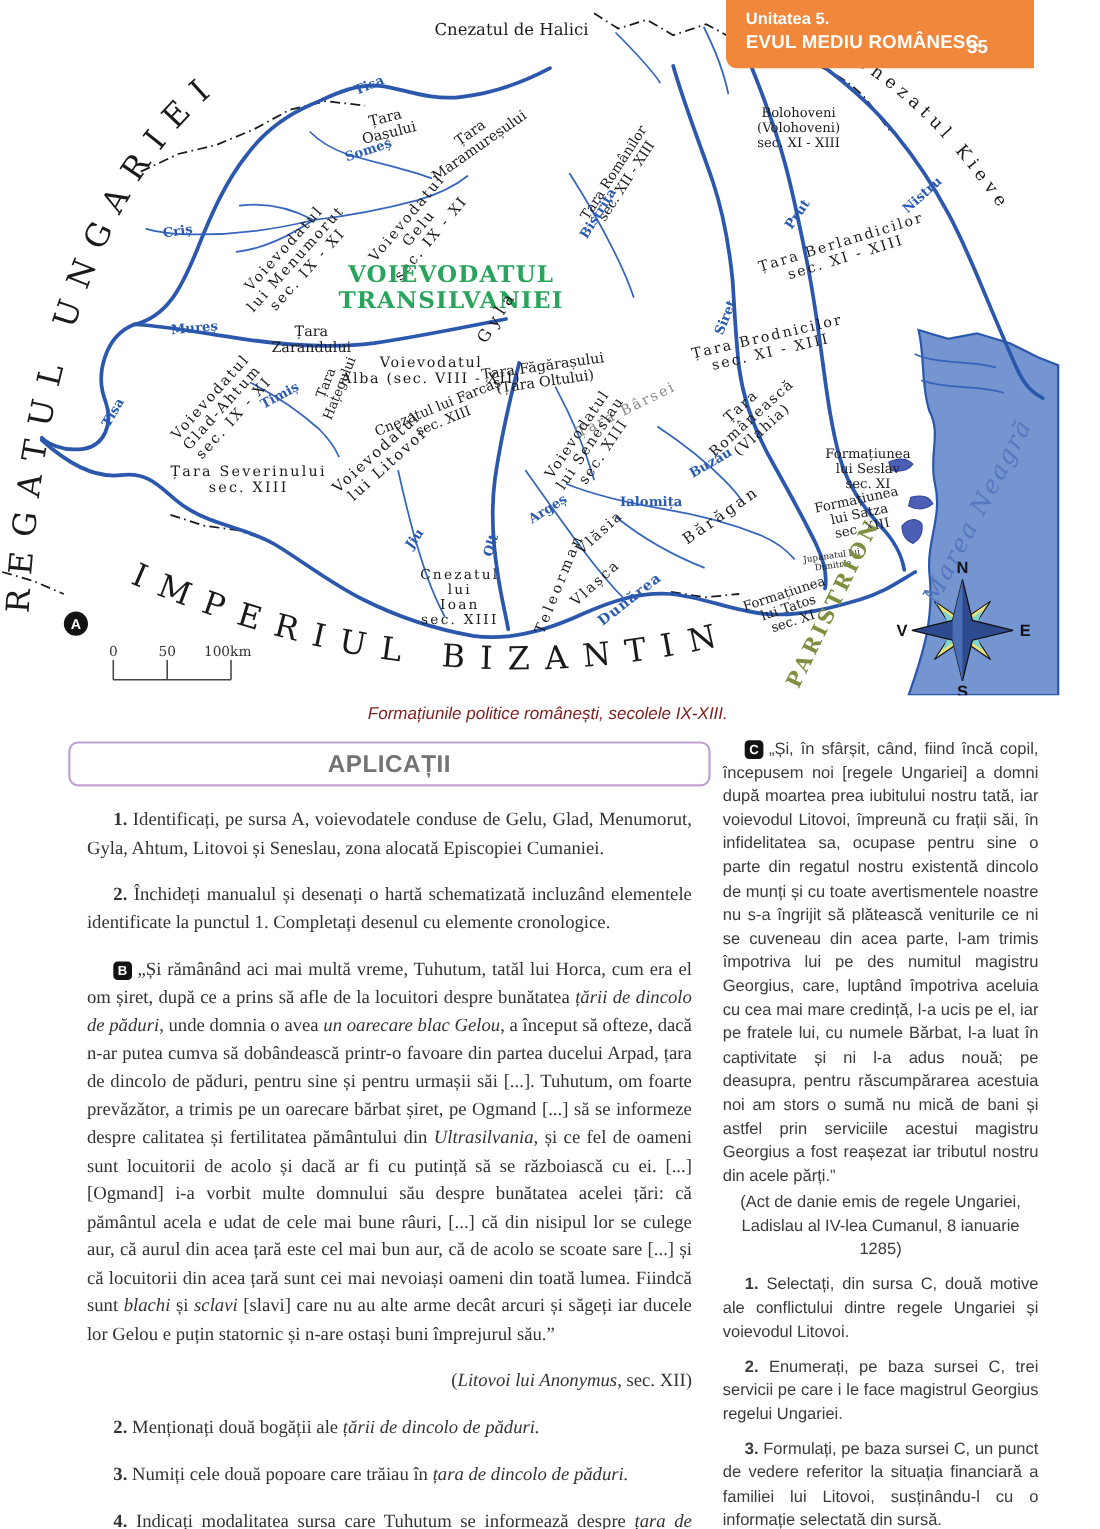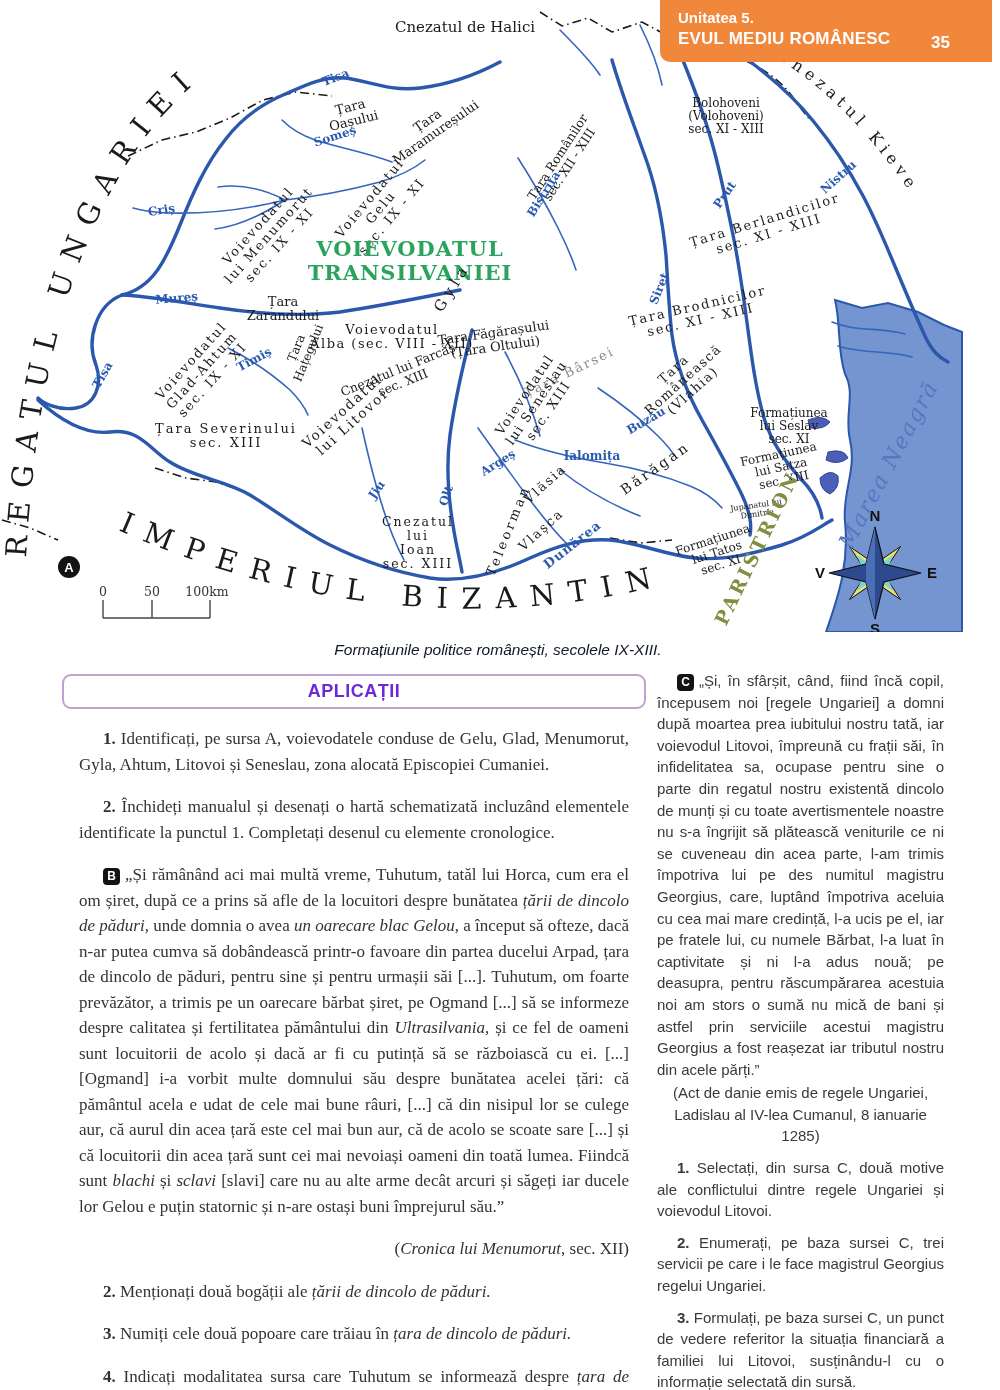--- a/index.html
+++ b/index.html
@@ -1,28 +1,28 @@
 <!DOCTYPE html>
 <html><head>
 <meta charset="utf-8">
 <style>
   html,body{margin:0;padding:0;background:#fff;}
   body{width:1000px;height:1390px;position:relative;overflow:hidden;}
   .map-wrap{position:absolute;top:0;left:0;width:1000px;height:632px;background:#fff;}
-  .header-tab{position:absolute;top:0;left:660px;width:332px;height:62px;background:#F0873B;
+  .header-tab{position:absolute;top:0;left:660px;width:280px;height:62px;background:#F0873B;
     border-bottom-left-radius:10px;color:#fff;font-family:"Liberation Sans",sans-serif;z-index:6;}
   .header-unit{font-size:15px;font-weight:bold;padding:9px 0 0 18px;}
   .header-title{font-size:17px;font-weight:bold;padding:3px 0 0 18px;letter-spacing:.2px;}
   .header-page{position:absolute;right:42px;top:33px;font-size:17px;font-weight:bold;}
   .caption{position:absolute;top:641px;left:0;width:996px;text-align:center;
-    font-family:"Liberation Sans",sans-serif;font-style:italic;font-size:15.5px;color:#0f172a;}
+    font-family:"Liberation Sans",sans-serif;font-style:italic;font-size:15.5px;color:#7f1d1d;}
   .left-col{position:absolute;left:62px;top:674px;width:584px;font-family:"Liberation Serif","DejaVu Serif",serif;
     font-size:17px;line-height:1.5;color:#333;text-align:justify;}
-  .ap-box{border:2px solid #C2A0D2;border-radius:9px;text-align:center;color:#6d28d9;
-    font-family:"Liberation Sans",sans-serif;font-weight:bold;font-size:18px;padding:2px 0;
+  .ap-box{border:2px solid #C2A0D2;border-radius:9px;text-align:center;color:#737373;
+    font-family:"Liberation Sans",sans-serif;font-weight:bold;font-size:22px;padding:2px 0;
     margin-bottom:8px;letter-spacing:.5px;text-indent:0;}
   .left-col p{margin:17px;text-indent:24px;}
   .src{margin-top:12px !important;}
   .attr-r{text-align:right;text-indent:0 !important;margin-top:2px !important;}
   .q{margin-top:9px !important;}
   .right-col{position:absolute;left:657px;top:670px;width:287px;font-family:"Liberation Sans",sans-serif;
     font-size:15px;line-height:1.44;color:#3a3a3a;text-align:justify;}
   .right-col p{margin:0;text-indent:20px;}
   .attr-c{text-align:center;text-indent:0 !important;margin-top:2px !important;}
   .rq{margin-top:10px !important;}
@@ -194,21 +194,21 @@
   </div>
 </div>
 
 <div class="caption">Formațiunile politice românești, secolele IX-XIII.</div>
 
 <div class="left-col">
   <div class="ap-box">APLICAȚII</div>
   <p><b>1.</b><span> Identificați, pe sursa A, voievodatele conduse de Gelu, Glad, Menumorut, Gyla, Ahtum, Litovoi și Seneslau, zona alocată Episcopiei Cumaniei.</span></p>
   <p><b>2.</b><span> Închideți manualul și desenați o hartă schematizată incluzând elementele identificate la punctul 1. Completați desenul cu elemente cronologice.</span></p>
   <p class="src"><span class="badge">B</span><span><span>„Și rămânând aci mai multă vreme, Tuhutum, tatăl lui Horca, cum era el om șiret, după ce a prins să afle de la locuitori despre bunătatea </span><em>țării de dincolo de păduri</em><span>, unde domnia o avea </span><em>un oarecare blac Gelou</em><span>, a început să ofteze, dacă n-ar putea cumva să dobândească printr-o favoare din partea ducelui Arpad, țara de dincolo de păduri, pentru sine și pentru urmașii săi [...]. Tuhutum, om foarte prevăzător, a trimis pe un oarecare bărbat șiret, pe Ogmand [...] să se informeze despre calitatea și fertilitatea pământului din </span><em>Ultrasilvania</em><span>, și ce fel de oameni sunt locuitorii de acolo și dacă ar fi cu putință să se războiască cu ei. [...] [Ogmand] i-a vorbit multe domnului său despre bunătatea acelei țări: că pământul acela e udat de cele mai bune râuri, [...] că din nisipul lor se culege aur, că aurul din acea țară este cel mai bun aur, că de acolo se scoate sare [...] și că locuitorii din acea țară sunt cei mai nevoiași oameni din toată lumea. Fiindcă sunt </span><em>blachi</em><span> și </span><em>sclavi</em><span> [slavi] care nu au alte arme decât arcuri și săgeți iar ducele lor Gelou e puțin statornic și n-are ostași buni împrejurul său.”</span></span></p>
-  <p class="attr-r"><span>(</span><em>Cronica lui Menumorut</em><span>, sec. XII)</span></p>
+  <p class="attr-r"><span>(</span><em>Litovoi lui Anonymus</em><span>, sec. XII)</span></p>
   <p class="q"><b>2.</b><span> Menționați două bogății ale </span><em>țării de dincolo de păduri.</em></p>
   <p class="q"><b>3.</b><span> Numiți cele două popoare care trăiau în </span><em>țara de dincolo de păduri.</em></p>
   <p class="q"><b>4.</b><span> Indicați modalitatea sursa care Tuhutum se informează despre </span><em>țara de dincolo de păduri.</em></p>
 
 </div>
 
 <div class="right-col">
   <p><span class="badge">C</span><span><span>„Și, în sfârșit, când, fiind încă copil, începusem noi [regele Ungariei] a domni după moartea prea iubitului nostru tată, iar voievodul Litovoi, împreună cu frații săi, în infidelitatea sa, ocupase pentru sine o parte din regatul nostru existentă dincolo de munți și cu toate avertismentele noastre nu s-a îngrijit să plătească veniturile ce ni se cuveneau din acea parte, l-am trimis împotriva lui pe des numitul magistru Georgius, care, luptând împotriva aceluia cu cea mai mare credință, l-a ucis pe el, iar pe fratele lui, cu numele Bărbat, l-a luat în captivitate și ni l-a adus nouă; pe deasupra, pentru răscumpărarea acestuia noi am stors o sumă nu mică de bani și astfel prin serviciile acestui magistru Georgius a fost reașezat iar tributul nostru din acele părți.”</span></span></p>
   <p class="attr-c"><span>(Act de danie emis de regele Ungariei,</span><br>
     <span>Ladislau al IV-lea Cumanul, 8 ianuarie 1285)</span></p>

